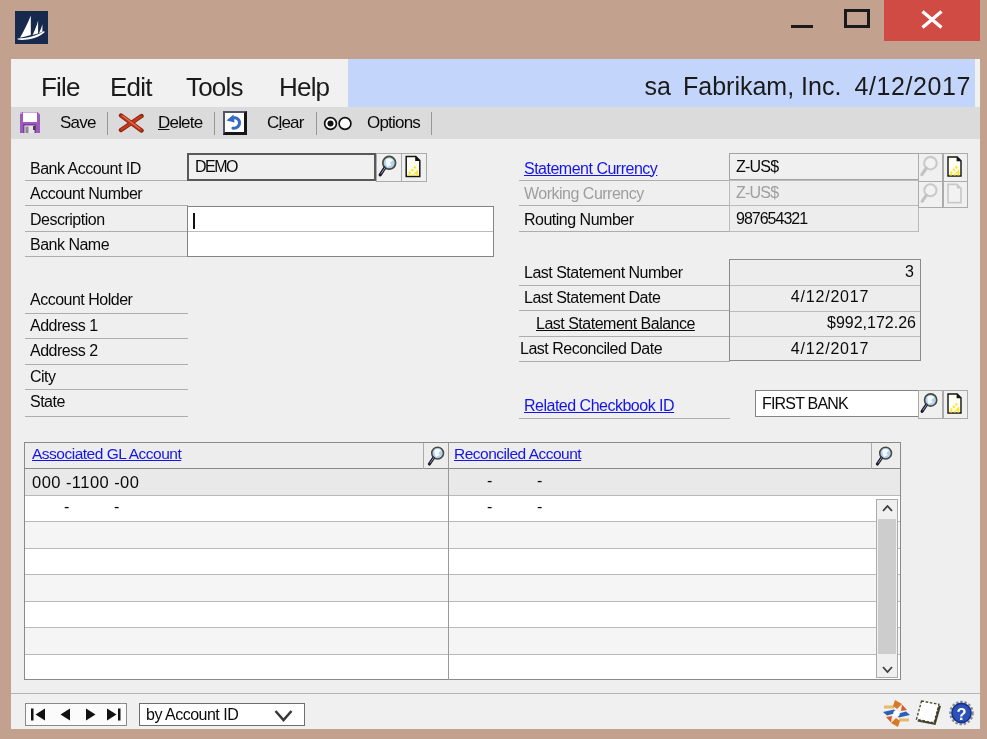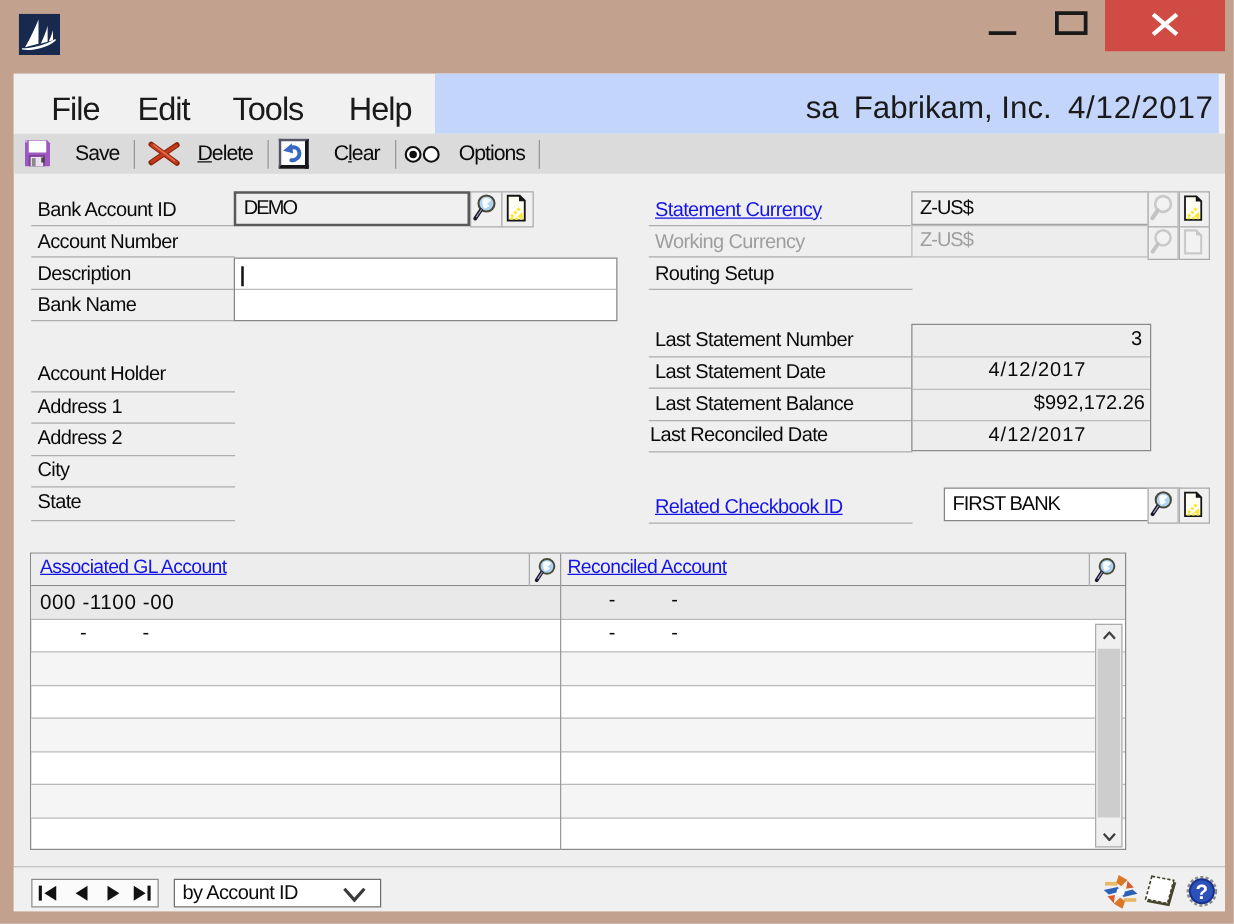--- a/index.html
+++ b/index.html
@@ -111,45 +111,48 @@
   </div>
   <div class="cell" style="left:376px;top:153px;width:24px;height:27px;"><svg width="22" height="25" viewBox="0 0 22 25">
         <use href="#magC"></use>
       </svg></div>
   <div class="cell" style="left:401px;top:153px;width:24px;height:27px;"><svg width="22" height="25" viewBox="0 0 22 25">
         <use href="#noteC"></use>
       </svg></div>
 
   <div class="lbl link" style="left:524px;top:159.5px;">Statement Currency</div>
   <div class="lbl" style="left:524px;top:185px;color:#9E9E9E;">Working Currency</div>
-  <div class="lbl" style="left:524px;top:210.5px;">Routing Setup</div>
+  <div class="lbl" style="left:524px;top:210.5px;">Routing Number</div>
   <div class="sep" style="left:519px;top:180px;width:211px;"></div>
   <div class="sep" style="left:519px;top:205px;width:211px;"></div>
   <div class="sep" style="left:519px;top:231px;width:211px;"></div>
   <div class="fld" style="left:729px;top:153px;width:188px;height:25px;background:#F0F0F0;border-color:#A3A3A3;">
       <span class="val" style="left:6px;top:4px;">Z-US$</span>
     </div>
   <div class="dfld" style="left:729px;top:180px;width:188px;height:24px;">
       <span class="val" style="left:6px;top:3px;color:#9E9E9E;">Z-US$</span>
     </div>
+  <div class="dfld" style="left:729px;top:205px;width:188px;height:25px;">
+      <span class="val num" style="left:6px;top:4px;">987654321</span>
+    </div>
   <div class="cell" style="left:918px;top:153px;width:23px;height:27px;"><svg width="21" height="25" viewBox="0 0 22 25">
         <use href="#magG"></use>
       </svg></div>
   <div class="cell" style="left:943px;top:153px;width:23px;height:27px;"><svg width="21" height="25" viewBox="0 0 22 25">
         <use href="#noteC"></use>
       </svg></div>
   <div class="cell" style="left:918px;top:181px;width:23px;height:25px;"><svg width="21" height="23" viewBox="0 0 22 25">
         <use href="#magG"></use>
       </svg></div>
   <div class="cell" style="left:943px;top:181px;width:23px;height:25px;"><svg width="21" height="23" viewBox="0 0 22 25">
         <use href="#noteG"></use>
       </svg></div>
   <div class="lbl" style="left:524px;top:263.5px;">Last Statement Number</div>
   <div class="lbl" style="left:524px;top:289px;">Last Statement Date</div>
-  <div class="lbl" style="left:524px;top:314.5px;">Last Statement Balance</div>
+  <div class="lbl" style="left:536px;top:314.5px;text-decoration:underline;">Last Statement Balance</div>
   <div class="lbl" style="left:520px;top:340px;">Last Reconciled Date</div>
   <div class="sep" style="left:519px;top:285px;width:211px;"></div>
   <div class="sep" style="left:519px;top:310px;width:211px;"></div>
   <div class="sep" style="left:519px;top:336px;width:211px;"></div>
   <div class="sep" style="left:519px;top:361px;width:211px;"></div>
   <div class="abs" style="left:729px;top:259px;width:192px;height:102px;background:#EDEDED;border:1px solid #8A8A8A;box-sizing:border-box;">
     <span class="val" style="right:7px;top:3px;">3</span>
     <div class="sep" style="left:0;top:25px;width:190px;background:#BCBCBC;"></div>
     <span class="val" style="left:0;top:27.5px;width:100%;text-align:center;text-indent:10px;letter-spacing:0.8px;">4/12/2017</span>
     <div class="sep" style="left:0;top:51px;width:190px;background:#BCBCBC;"></div>

